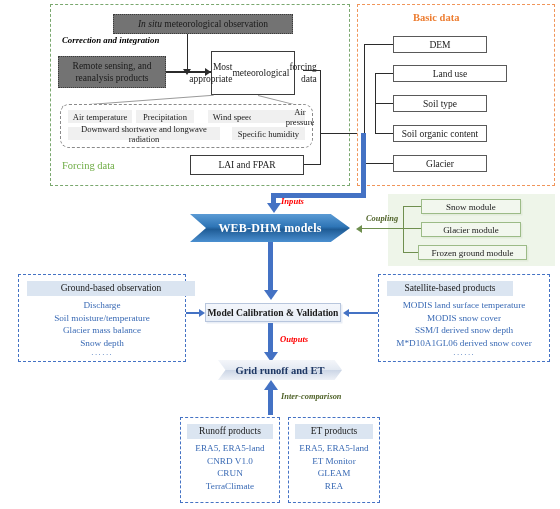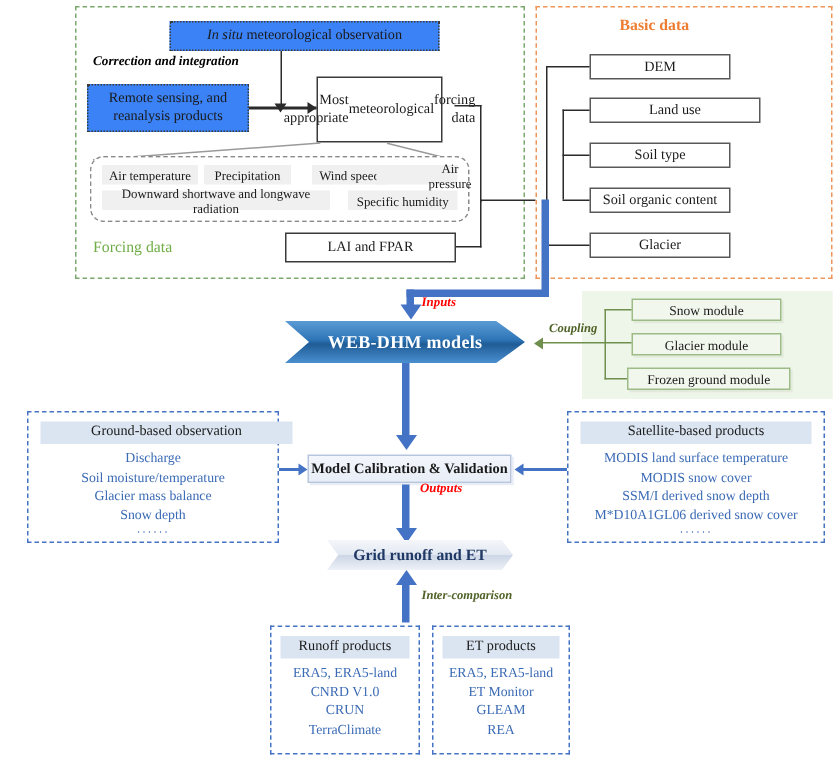--- a/index.html
+++ b/index.html
@@ -80,21 +80,21 @@
   .box-solid{
     border:1.4px solid #3b3b3b;
     background:#ffffff;
     text-align:center;
     font-size:9.5px;
     display:flex;align-items:center;justify-content:center;
     line-height:12px;
   }
   .box-dotted{
     border:1.4px dotted #3b3b3b;
-    background:#3b82f6;
+    background:#737373;
     text-align:right;
     font-size:9.5px;
     display:flex;align-items:center;justify-content:center;
     line-height:12px;
   }
   .box-basic{
     border:1.4px solid #595959;
     background:#ffffff;
     text-align:center;
     font-size:9.5px;
@@ -314,34 +314,34 @@
     <div>Discharge</div>
     <div>Soil moisture/temperature</div>
     <div>Glacier mass balance</div>
     <div>Snow depth</div>
     <div class="dots">······</div>
   </div>
   <div class="ln ln-blue" style="left:186px;top:312px;width:15px;height:1.6px;"></div>
   <div class="arrow-r-blue" style="left:199px;top:309px;"></div>
 
   <div class="abs panel-sat"></div>
-  <div class="abs sub-head" style="left:387px;top:281px;width:154px;">Satellite-based products</div>
+  <div class="abs sub-head" style="left:387px;top:281px;width:126px;">Satellite-based products</div>
   <div class="abs blue-list" style="left:380px;top:299px;width:168px;">
     <div>MODIS land surface temperature</div>
     <div>MODIS snow cover</div>
     <div>SSM/I derived snow depth</div>
     <div>M*D10A1GL06 derived snow cover</div>
     <div class="dots">······</div>
   </div>
   <div class="ln ln-blue" style="left:347px;top:312px;width:31px;height:1.6px;"></div>
   <div class="arrow-l-blue" style="left:343px;top:309px;"></div>
 
   <div class="ln ln-blue" style="left:268px;top:323px;width:5px;height:32px;"></div>
   <div class="arrow-d-blue" style="left:263.5px;top:352px;"></div>
-  <div class="abs lbl-red" style="left:280px;top:320px;">Outputs</div>
+  <div class="abs lbl-red" style="left:280px;top:334px;">Outputs</div>
 
   <div class="abs banner-grid">Grid runoff and ET</div>
 
   <div class="ln ln-blue" style="left:268px;top:389px;width:5px;height:26px;"></div>
   <div class="arrow-u-blue" style="left:263.5px;top:380px;"></div>
   <div class="abs lbl-green" style="left:281px;top:392px;">Inter-comparison</div>
 
   <div class="abs panel-runoff"></div>
   <div class="abs sub-head" style="left:187px;top:424px;width:86px;">Runoff products</div>
   <div class="abs blue-list" style="left:182px;top:442px;width:96px;">

